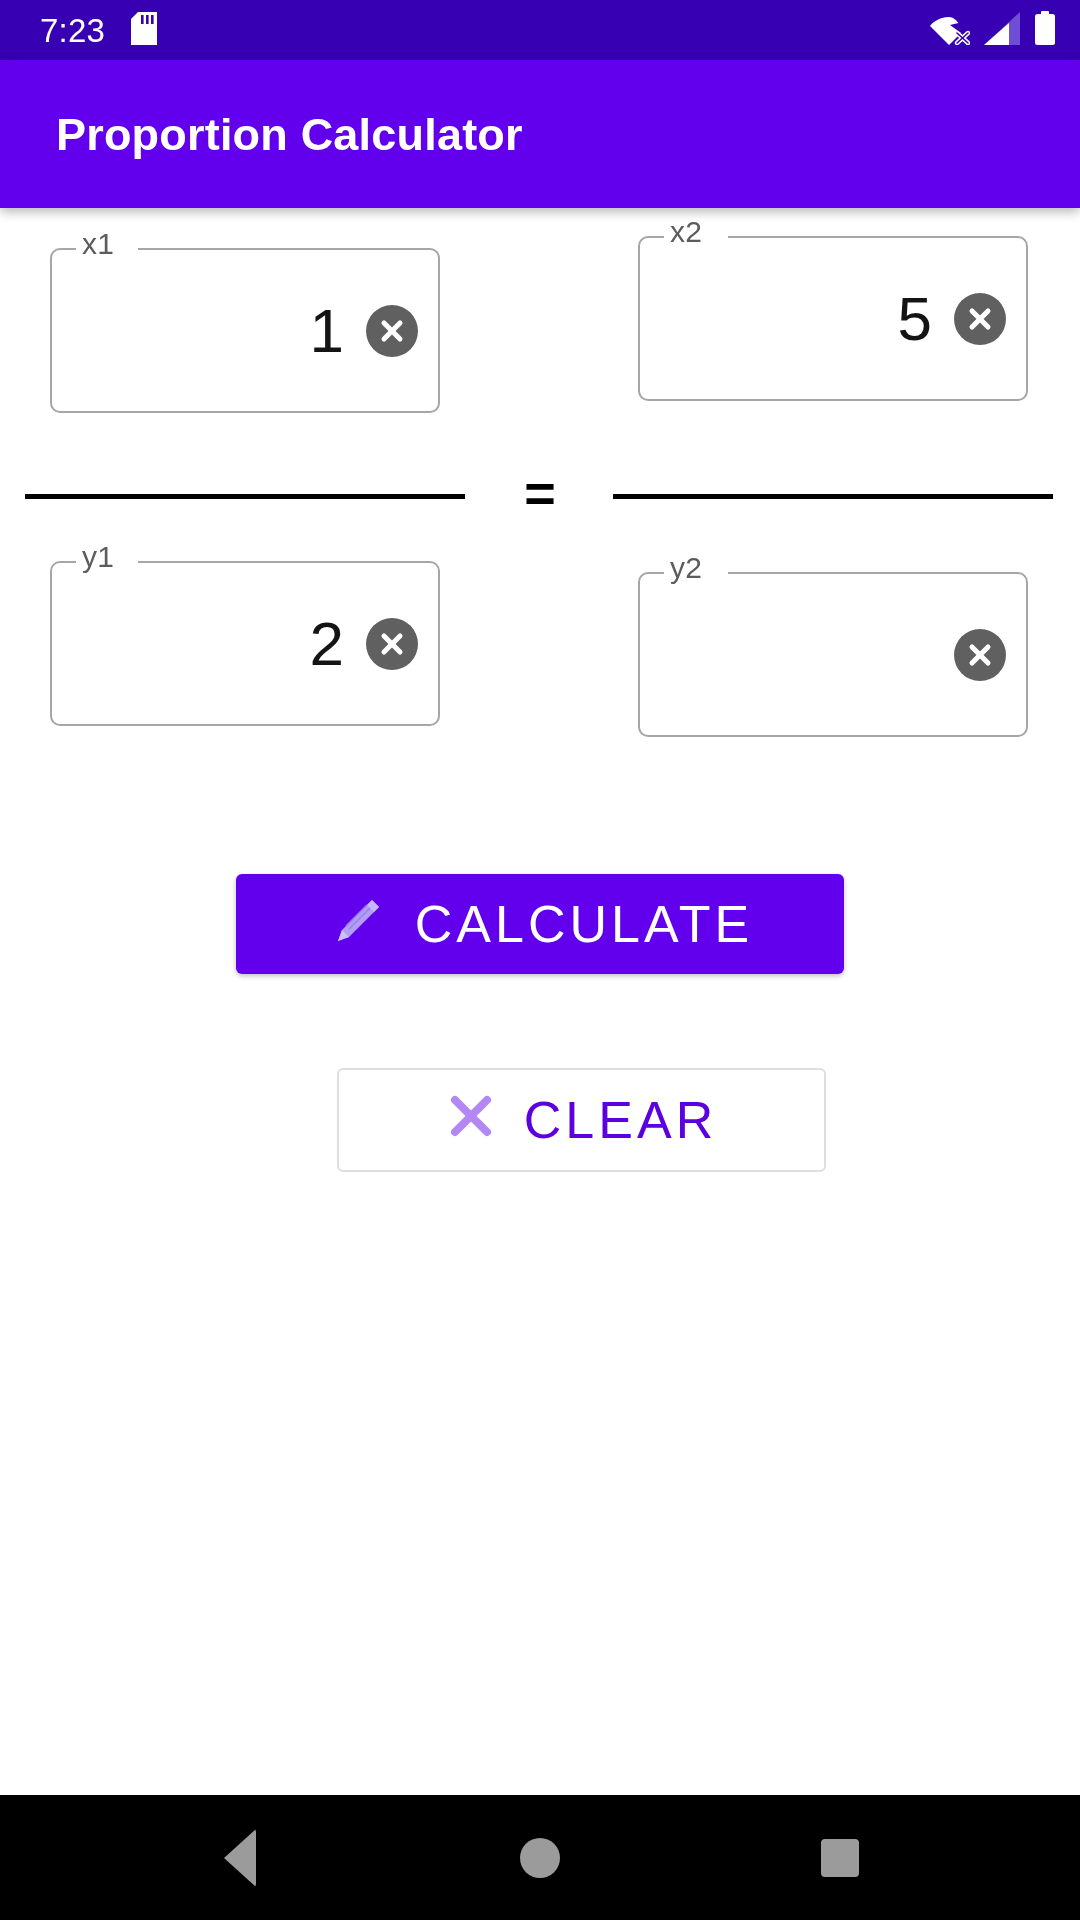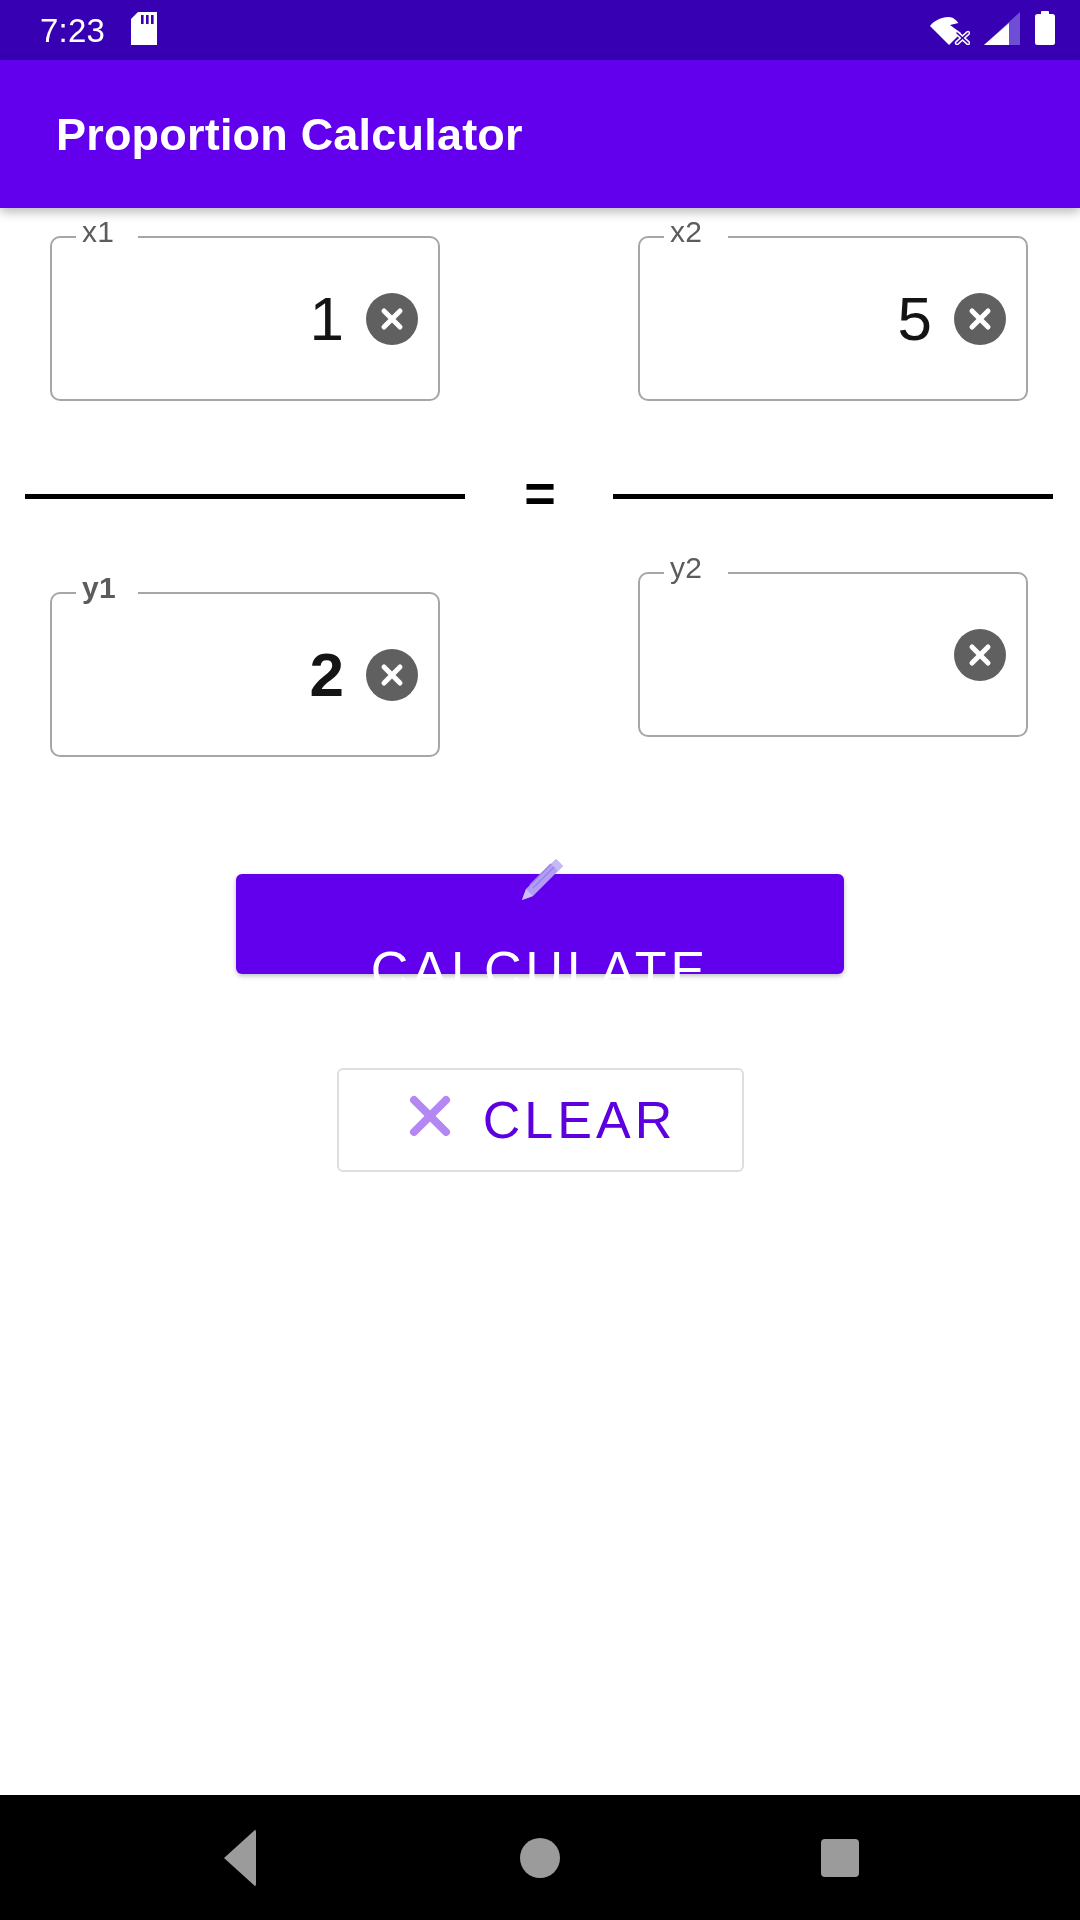--- a/index.html
+++ b/index.html
@@ -139,23 +139,23 @@
     width: 52px;
     height: 52px;
     border-radius: 50%;
     background: #606060;
     display: flex;
     align-items: center;
     justify-content: center;
   }
 
   
-  #field-x1 { left: 50px;  top: 28px; }
+  #field-x1 { left: 50px;  top: 40px; }
   #field-x2 { left: 638px; top: 28px; padding-left: 16px; }
-  #field-y1 { left: 50px;  top: 384px; font-weight: bold; }
+  #field-y1 { left: 50px;  top: 353px; }
   #field-y2 { left: 638px; top: 364px; }
 
   
   .frac-bar {
     position: absolute;
     height: 5px;
     background: #000000;
     top: 286px;
   }
   #frac-bar-left  { left: 25px;  width: 440px; }
@@ -182,35 +182,34 @@
     background: #6200ee;
     border: none;
     border-radius: 6px;
     display: flex;
     align-items: center;
     justify-content: center;
     gap: 30px;
     box-shadow: 0 2px 5px rgba(0,0,0,0.25);
     cursor: pointer;
     padding: 0;
-    flex-direction: column;
   }
   .btn-calculate .btn-text {
     color: #ffffff;
     font-size: 52px;
     font-weight: 500;
     letter-spacing: 4px;
     line-height: 1;
   }
 
   .btn-clear {
     position: absolute;
     left: 337px;
     top: 860px;
-    width: 407px;
+    width: 489px;
     height: 104px;
     background: #ffffff;
     border: 2px solid #dedede;
     border-radius: 6px;
     display: flex;
     align-items: center;
     justify-content: center;
     gap: 28px;
     cursor: pointer;
     padding: 0;

